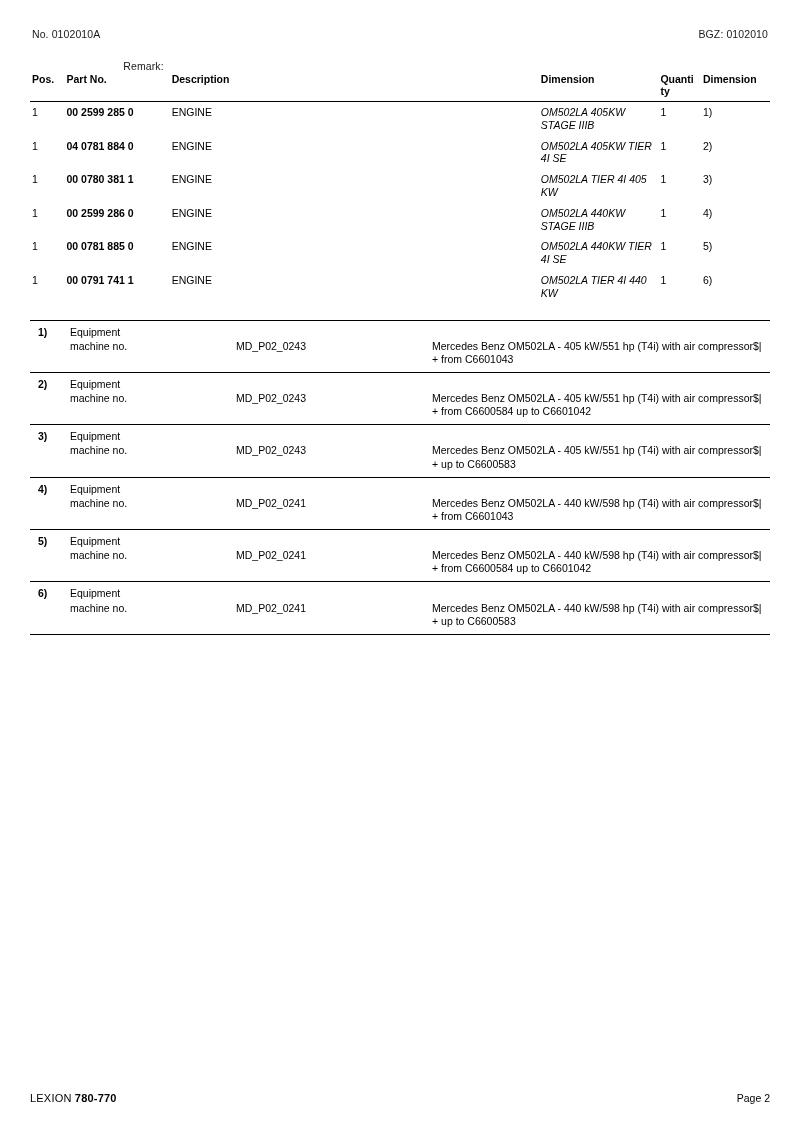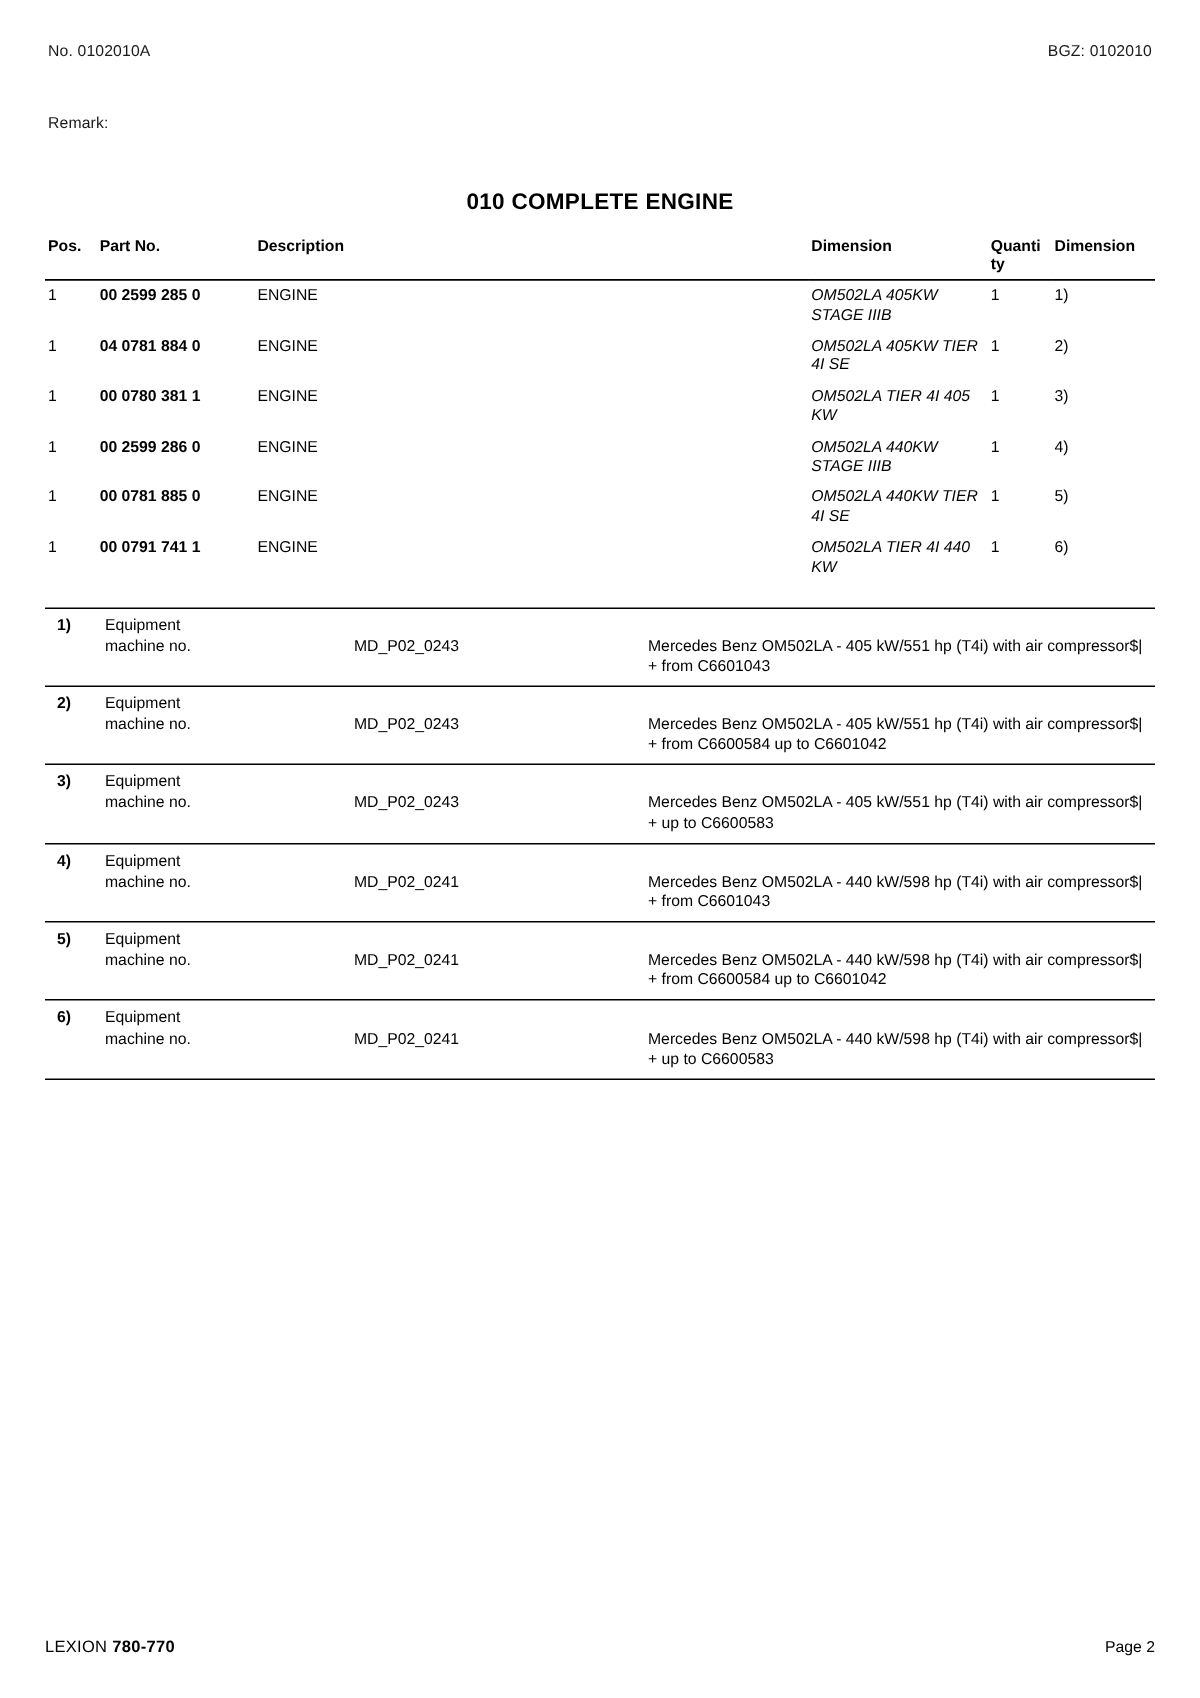--- a/index.html
+++ b/index.html
@@ -27,25 +27,24 @@
   .doc-header {
     display: flex;
     justify-content: space-between;
     align-items: baseline;
     font-size: 10.5px;
     color: #1a1a1a;
     padding: 0 2px 0 2px;
   }
   .doc-header .left {
     display: flex;
-    gap: 36px;
-    flex-direction: column;
+    gap: 23px;
   }
   .doc-header .num { letter-spacing: 0.1px; }
-  .doc-header .remark { letter-spacing: 0.1px; }
+  .doc-header .remark { letter-spacing: 0.1px; margin-top: 32px; }
   .doc-header .right { letter-spacing: 0.1px; }
 
   
   .doc-title {
     text-align: center;
     font-size: 15px;
     font-weight: bold;
     letter-spacing: 0.2px;
     margin-top: 38px;
     margin-bottom: 14px;
@@ -158,21 +157,20 @@
 <div class="page">
 
   <div class="doc-header">
     <div class="left">
       <span class="num">No. 0102010A</span>
       <span class="remark">Remark:</span>
     </div>
     <div class="right">BGZ: 0102010</div>
   </div>
 
-  <div class="doc-title">010 COMPLETE ENGINE</div>
 
   <table class="parts-table">
     <colgroup>
       <col class="col-pos">
         <col class="col-part">
         <col class="col-desc">
       <col class="col-dim">
         <col class="col-qty">
         <col class="col-cond">
     </colgroup>

